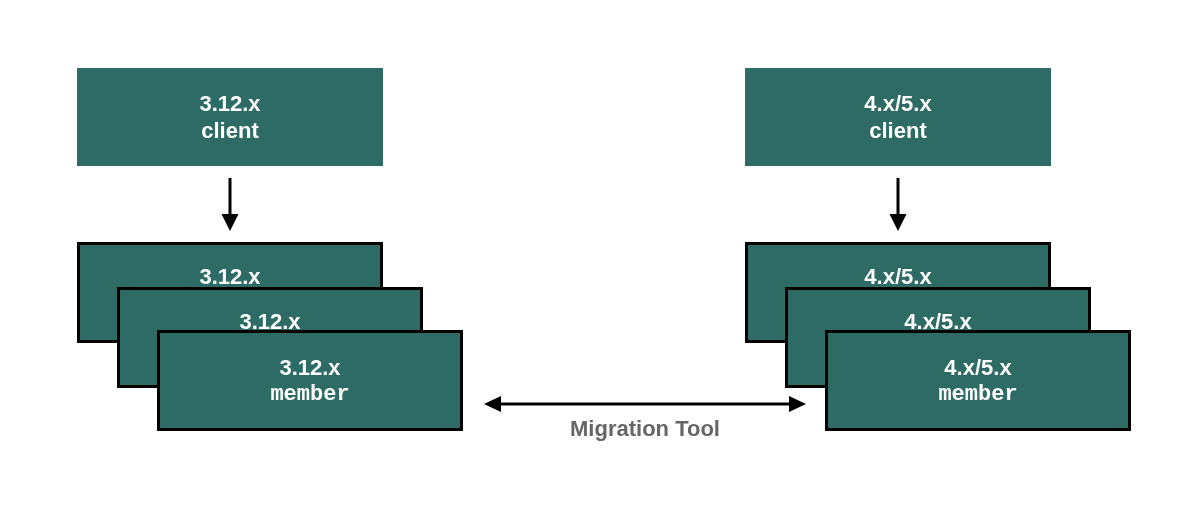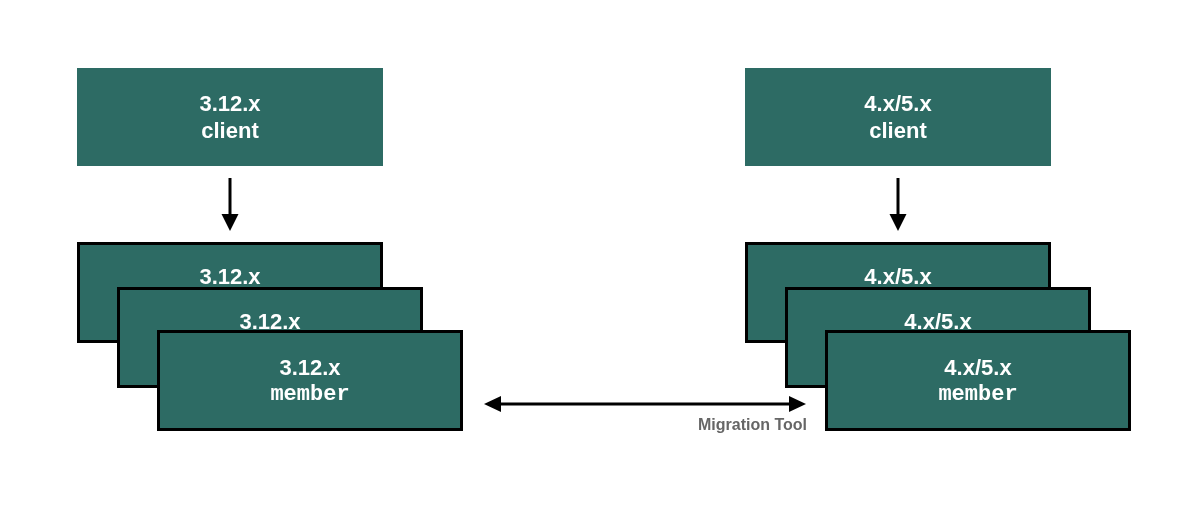--- a/index.html
+++ b/index.html
@@ -46,22 +46,22 @@
     border: 3px solid var(--box-border);
   }
   .stack-box .line1 { display: block; margin-top: 18px; }
   .stack-box.front .line1 { margin-top: 21px; }
   .stack-box.front .line2 { display: block; font-family: Liberation Mono, monospace; }
   .arrow-svg { position: absolute; display: block; }
   .migration-label {
     position: absolute;
     color: var(--label-text);
     font-weight: bold;
-    font-size: 16px;
-    text-align: right;
+    font-size: 22px;
+    text-align: center;
   }
 </style>
 </head>
 <body>
 
 <div class="canvas">
 
   <div class="box client-box" style="left:77px; top:68px;">
     <span>3.12.x</span>
     <span>client</span>

